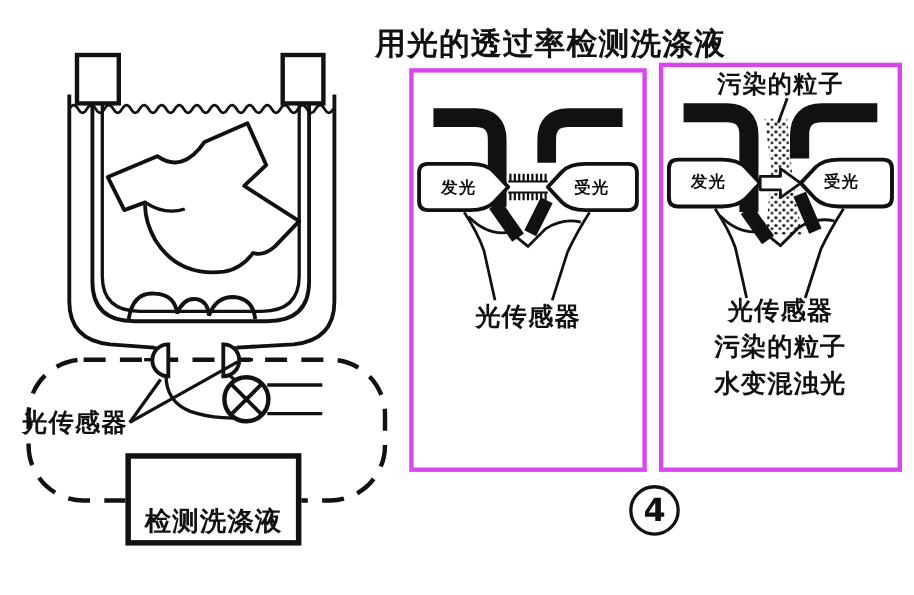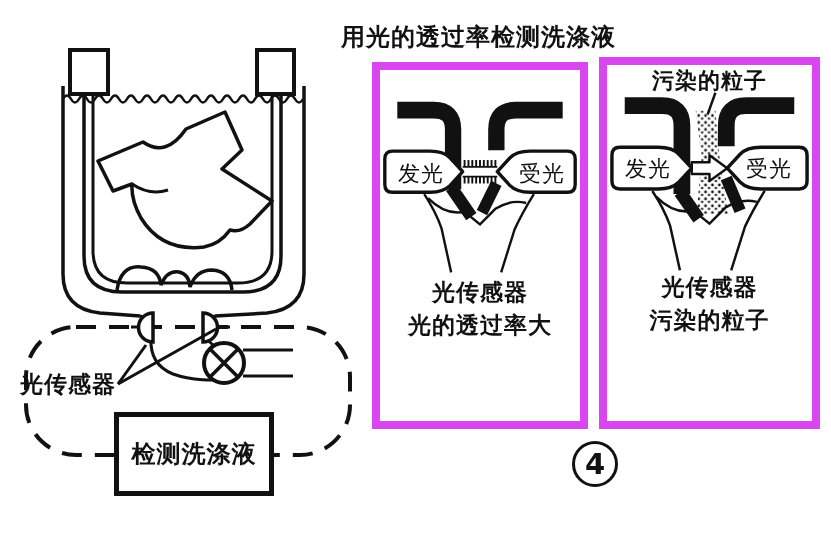--- a/index.html
+++ b/index.html
@@ -1,38 +1,38 @@
 <!DOCTYPE html>
 <html><head>
 <meta charset="utf-8">
 <style>
   html,body{margin:0;padding:0;background:#e8e8e8;}
   #page{position:relative;width:831px;height:541px;background:#ffffff;overflow:hidden;
         font-family:"DejaVu Sans","Liberation Sans",sans-serif;color:#111;}
   svg{display:block;}
   .stroke{stroke:#111;fill:none;}
-  .figure-title{position:absolute;left:341px;top:21px;font-size:24px;font-weight:bold;
+  .figure-title{position:absolute;left:341px;top:21px;font-size:28px;font-weight:bold;
                 letter-spacing:1px;white-space:nowrap;font-family:Liberation Serif, serif;}
-  .panel{position:absolute;border:8px solid #d946ef;background:#fff;box-sizing:border-box;}
+  .panel{position:absolute;border:4px solid #d946ef;background:#fff;box-sizing:border-box;}
   .panel svg{position:absolute;left:0;top:0;width:100%;height:100%;}
   #panel1{left:372px;top:62px;width:216px;height:367px;}
   #panel2{left:599px;top:57px;width:221px;height:372px;}
-  .sensor-word{position:absolute;font-size:22px;font-weight:normal;letter-spacing:1px;
+  .sensor-word{position:absolute;font-size:15px;font-weight:bold;letter-spacing:1px;
                text-align:center;line-height:28px;}
   .emit-word{left:6px;top:90px;width:70px;}
   .recv-word{left:127px;top:90px;width:70px;}
   .particles-label{position:absolute;left:0;top:1px;width:100%;text-align:center;
                    font-size:22px;font-weight:bold;letter-spacing:1px;}
   .caption{position:absolute;left:0;top:206px;width:100%;text-align:center;}
   .cap-line{font-size:23px;font-weight:bold;line-height:33px;letter-spacing:1px;white-space:nowrap;}
   .sensor-label{position:absolute;left:20px;top:369px;font-size:23px;font-weight:bold;
                 letter-spacing:1px;white-space:nowrap;}
   .detect-box{position:absolute;left:114px;top:412px;width:160px;height:84px;
               border:5px solid #111;background:#fff;box-sizing:border-box;
-              display:flex;flex-direction:column;justify-content:center;align-items:center;}
+              display:flex;flex-direction:column;justify-content:flex-end;align-items:center;}
   .detect-box div{font-size:24px;font-weight:bold;letter-spacing:1px;line-height:34px;white-space:nowrap;}
   .figure-badge{position:absolute;left:572px;top:441px;width:46px;height:46px;border:3px solid #111;
                 border-radius:50%;box-sizing:border-box;display:flex;align-items:center;
                 justify-content:center;font-size:29px;font-weight:bold;background:#fff;}
 </style>
 </head>
 <body>
 
 <div id="page">
 
@@ -119,21 +119,20 @@
       </g>
       <g>
         <path class="stroke" stroke-width="2.5" d="M 46 127 Q 58 145 64 162 L 74 207"></path>
         <path class="stroke" stroke-width="2.5" d="M 160 127 Q 148 146 140 163 L 126 207"></path>
       </g>
     </svg>
     <span class="sensor-word emit-word">发光</span>
     <span class="sensor-word recv-word">受光</span>
     <div class="caption">
       <div class="cap-line">光传感器</div>
-      <div class="cap-line">光的透过率大</div>
     </div>
   </div>
 
   <div id="panel2" class="panel">
     <svg viewBox="0 0 208 359" preserveAspectRatio="none">
       <defs>
         <pattern id="dotpat" width="7" height="7" patternUnits="userSpaceOnUse">
           <circle cx="2" cy="2" r="1.4" fill="#111"></circle>
           <circle cx="5.5" cy="5" r="1.2" fill="#111"></circle>
         </pattern>
@@ -158,20 +157,21 @@
         <path class="stroke" stroke-width="2.5" d="M 46 127 Q 58 145 64 162 L 74 207"></path>
         <path class="stroke" stroke-width="2.5" d="M 160 127 Q 148 146 140 163 L 126 207"></path>
       </g>
     </svg>
     <div class="particles-label">污染的粒子</div>
     <span class="sensor-word emit-word">发光</span>
     <span class="sensor-word recv-word">受光</span>
     <div class="caption">
       <div class="cap-line">光传感器</div>
       <div class="cap-line">污染的粒子</div>
+      <div class="cap-line">水变混浊光</div>
     </div>
   </div>
 
   <div class="figure-badge">
     <span>4</span>
   </div>
 
 </div>
 
 </body></html>

